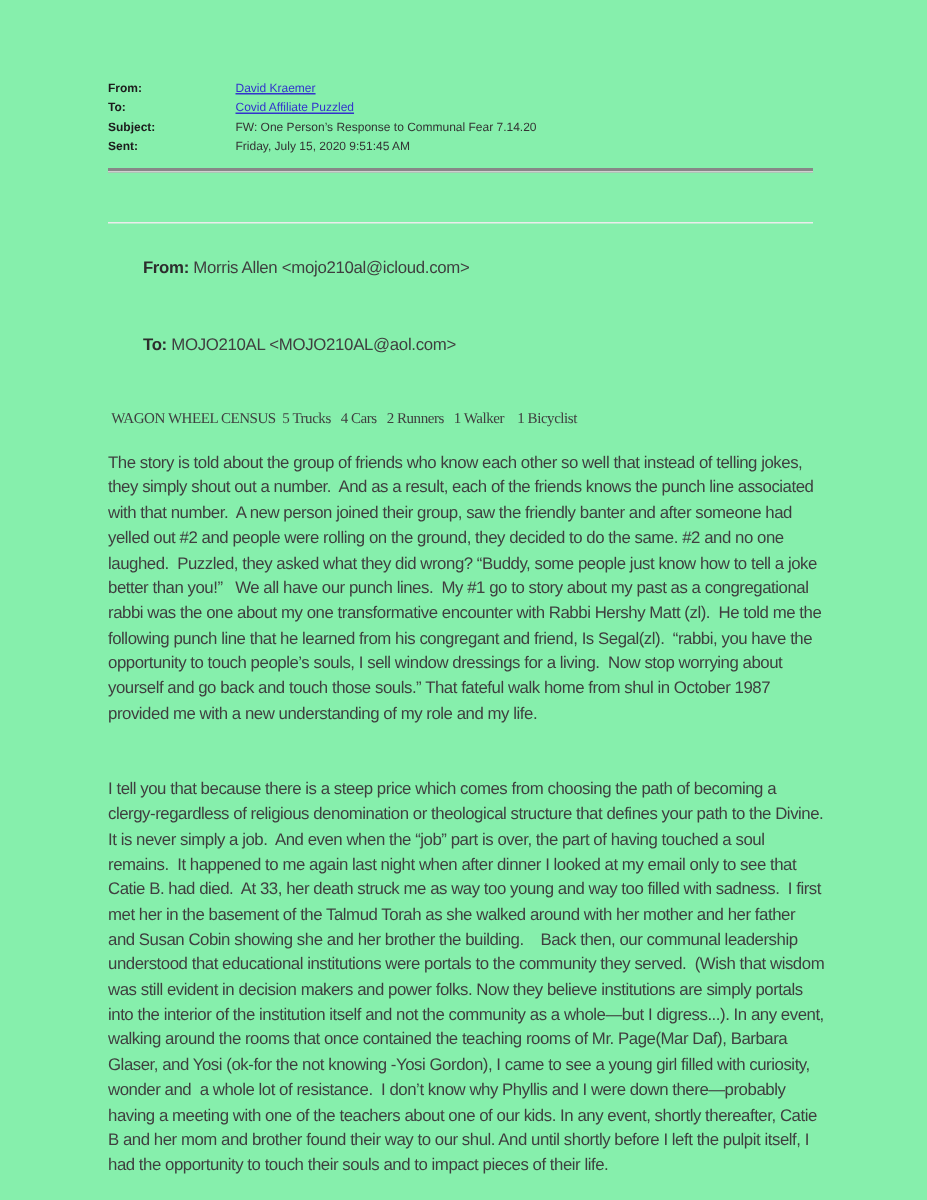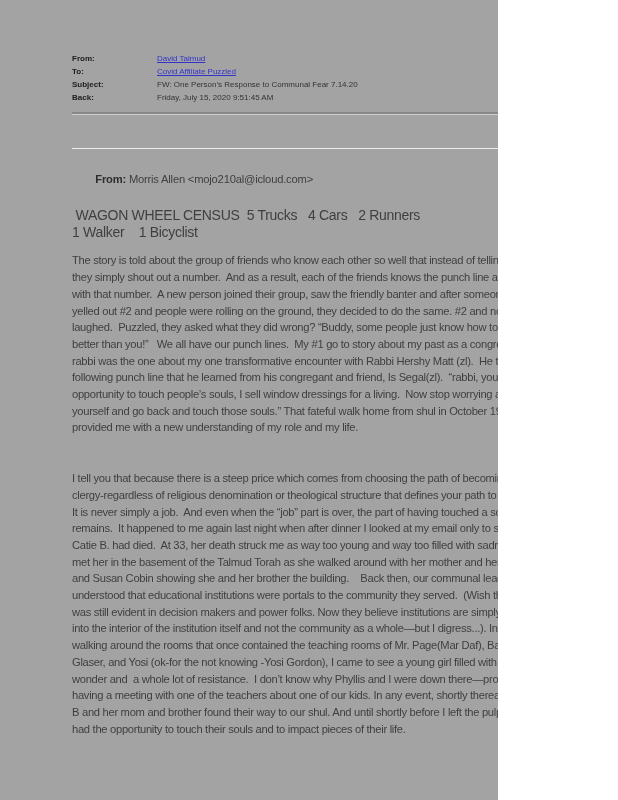--- a/index.html
+++ b/index.html
@@ -2,23 +2,23 @@
 <html><head>
 <meta charset="utf-8">
 <style>
   html, body {
     margin: 0;
     padding: 0;
     background: #ffffff;
   }
   .page {
     position: relative;
-    width: 498px;
+    width: 618px;
     height: 800px;
-    background: #a3a3a3;
+    background: #86efac;
     overflow: hidden;
     font-family: "Liberation Sans", sans-serif;
     color: #3f3f3f;
   }
   .content {
     padding: 52px 68px 0 72px;
   }
   
   .outer-header .oh-row {
     display: flex;
@@ -64,26 +64,27 @@
   }
   .ih-label {
     font-weight: bold;
     color: #2d2d2d;
   }
   .ih-value {
     color: #3f3f3f;
   }
   
   .census {
-    margin-top: 2px;
-    font-size: 14px;
+    margin-top: 16px;
+    font-size: 10px;
     line-height: 16.7px;
     letter-spacing: -0.3px;
     white-space: pre-wrap;
     color: #3f3f3f;
+    font-family: Liberation Serif, serif;
   }
   .para {
     margin: 34px 0 0 0;
     width: 478px;
     font-size: 11.2px;
     line-height: 16.7px;
     letter-spacing: -0.3px;
     white-space: pre-wrap;
     color: #3f3f3f;
   }
@@ -93,42 +94,45 @@
 </style>
 </head>
 <body>
 
 <div class="page">
   <div class="content">
 
     <div class="outer-header">
       <div class="oh-row">
         <span class="oh-label">From:</span>
-        <a class="oh-link">David Talmud</a>
+        <a class="oh-link">David Kraemer</a>
       </div>
       <div class="oh-row">
         <span class="oh-label">To:</span>
         <a class="oh-link">Covid Affiliate Puzzled</a>
       </div>
       <div class="oh-row">
         <span class="oh-label">Subject:</span>
         <span class="oh-value">FW: One Person’s Response to Communal Fear 7.14.20</span>
       </div>
       <div class="oh-row">
-        <span class="oh-label">Back:</span>
+        <span class="oh-label">Sent:</span>
         <span class="oh-value">Friday, July 15, 2020 9:51:45 AM</span>
       </div>
     </div>
 
     <div class="sep-dark"></div>
     <div class="sep-light"></div>
 
     <div class="inner-header">
       <div class="ih-row">
         <span class="ih-label">From:</span><span class="ih-value"> Morris Allen &lt;mojo210al@icloud.com&gt;</span>
+      </div>
+      <div class="ih-row">
+        <span class="ih-label">To:</span><span class="ih-value"> MOJO210AL &lt;MOJO210AL@aol.com&gt;</span>
       </div>
     </div>
 
     <div class="census"> WAGON WHEEL CENSUS  5 Trucks   4 Cars   2 Runners   1 Walker    1 Bicyclist</div>
 
     <p class="para first">The story is told about the group of friends who know each other so well that instead of telling jokes, they simply shout out a number.  And as a result, each of the friends knows the punch line associated with that number.  A new person joined their group, saw the friendly banter and after someone had yelled out #2 and people were rolling on the ground, they decided to do the same. #2 and no one laughed.  Puzzled, they asked what they did wrong? “Buddy, some people just know how to tell a joke better than you!”   We all have our punch lines.  My #1 go to story about my past as a congregational rabbi was the one about my one transformative encounter with Rabbi Hershy Matt (zl).  He told me the following punch line that he learned from his congregant and friend, Is Segal(zl).  “rabbi, you have the opportunity to touch people’s souls, I sell window dressings for a living.  Now stop worrying about yourself and go back and touch those souls.” That fateful walk home from shul in October 1987 provided me with a new understanding of my role and my life.</p>
     <p class="para">I tell you that because there is a steep price which comes from choosing the path of becoming a clergy-regardless of religious denomination or theological structure that defines your path to the Divine.  It is never simply a job.  And even when the “job” part is over, the part of having touched a soul remains.  It happened to me again last night when after dinner I looked at my email only to see that Catie B. had died.  At 33, her death struck me as way too young and way too filled with sadness.  I first met her in the basement of the Talmud Torah as she walked around with her mother and her father and Susan Cobin showing she and her brother the building.    Back then, our communal leadership understood that educational institutions were portals to the community they served.  (Wish that wisdom was still evident in decision makers and power folks. Now they believe institutions are simply portals into the interior of the institution itself and not the community as a whole—but I digress...). In any event, walking around the rooms that once contained the teaching rooms of Mr. Page(Mar Daf), Barbara Glaser, and Yosi (ok-for the not knowing -Yosi Gordon), I came to see a young girl filled with curiosity, wonder and  a whole lot of resistance.  I don’t know why Phyllis and I were down there—probably having a meeting with one of the teachers about one of our kids. In any event, shortly thereafter, Catie B and her mom and brother found their way to our shul. And until shortly before I left the pulpit itself, I had the opportunity to touch their souls and to impact pieces of their life.</p>
 
   </div>
 </div>

